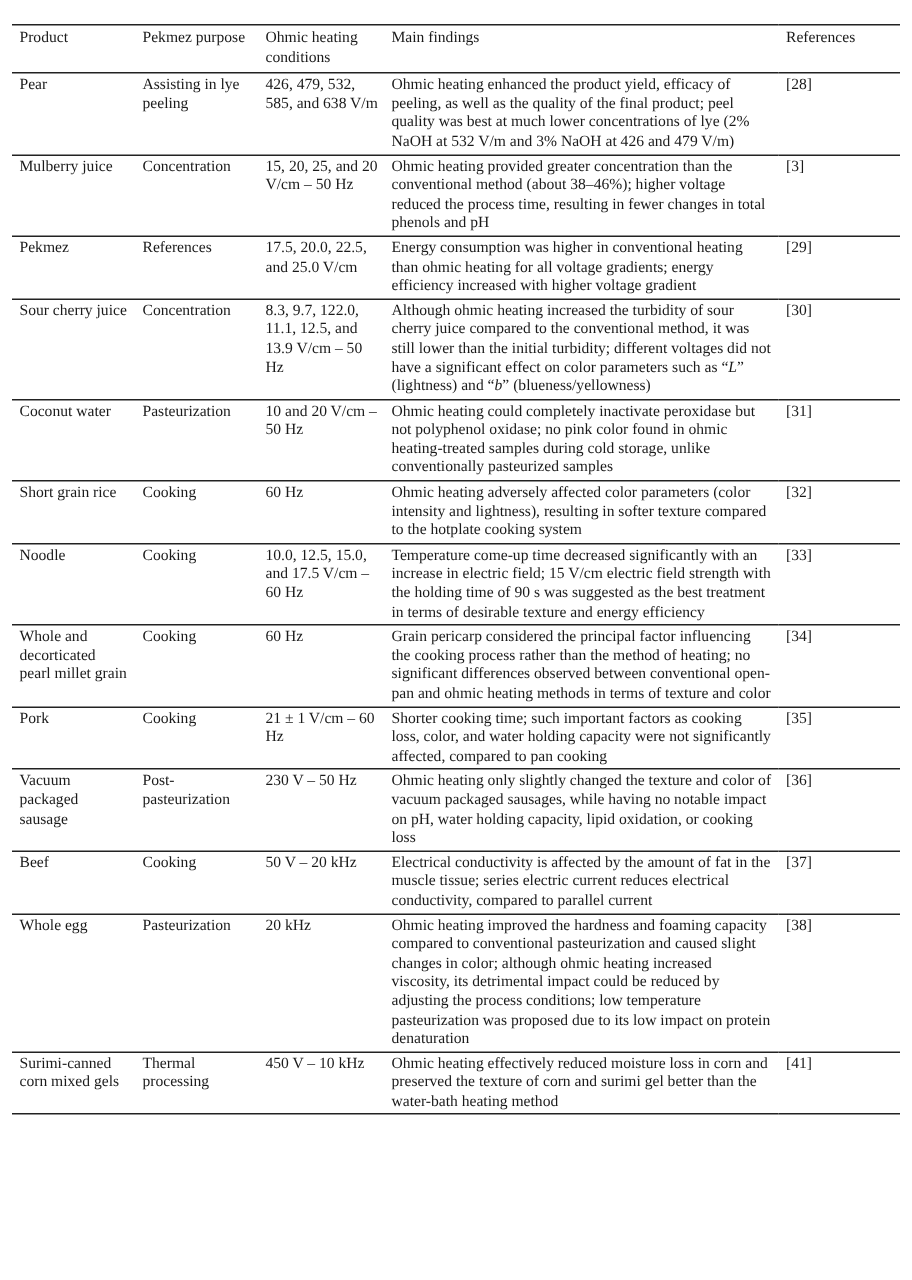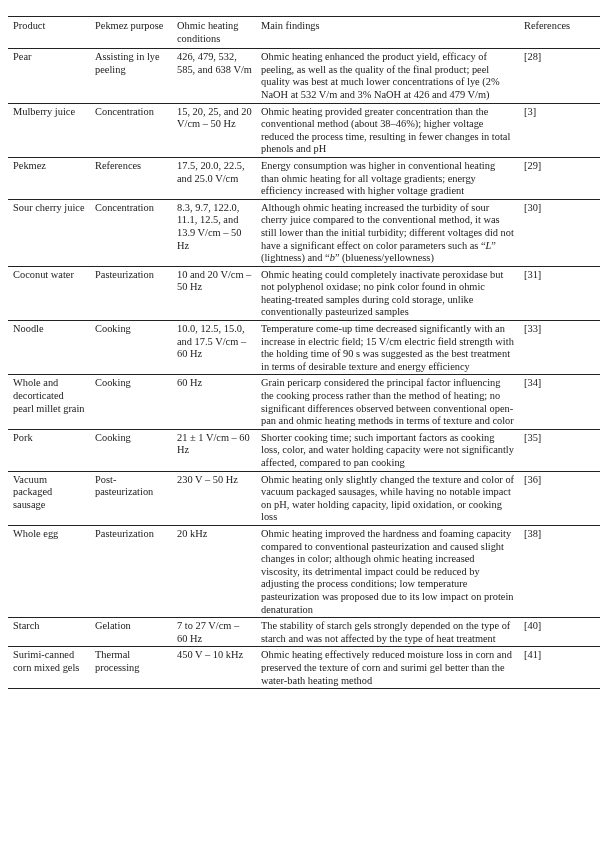--- a/index.html
+++ b/index.html
@@ -68,20 +68,27 @@
       <td>[30]</td>
     </tr>
     <tr>
       <td>Coconut water</td>
       <td>Pasteurization</td>
       <td>10 and 20 V/cm – 50 Hz</td>
       <td>Ohmic heating could completely inactivate peroxidase but not polyphenol oxidase; no pink color found in ohmic heating-treated samples during cold storage, unlike conventionally pasteurized samples</td>
       <td>[31]</td>
     </tr>
     <tr>
+      <td>Short grain rice</td>
+      <td>Cooking</td>
+      <td>60 Hz</td>
+      <td>Ohmic heating adversely affected color parameters (color intensity and lightness), resulting in softer texture compared to the hotplate cooking system</td>
+      <td>[32]</td>
+    </tr>
+    <tr>
       <td>Noodle</td>
       <td>Cooking</td>
       <td>10.0, 12.5, 15.0, and 17.5 V/cm – 60 Hz</td>
       <td>Temperature come-up time decreased significantly with an increase in electric field; 15 V/cm electric field strength with the holding time of 90 s was suggested as the best treatment in terms of desirable texture and energy efficiency</td>
       <td>[33]</td>
     </tr>
     <tr>
       <td>Whole and decorticated pearl millet grain</td>
       <td>Cooking</td>
       <td>60 Hz</td>
@@ -96,32 +103,32 @@
       <td>[35]</td>
     </tr>
     <tr>
       <td>Vacuum packaged sausage</td>
       <td>Post-pasteurization</td>
       <td>230 V – 50 Hz</td>
       <td>Ohmic heating only slightly changed the texture and color of vacuum packaged sausages, while having no notable impact on pH, water holding capacity, lipid oxidation, or cooking loss</td>
       <td>[36]</td>
     </tr>
     <tr>
+      <td>Beef</td>
+      <td>Cooking</td>
+      <td>50 V – 20 kHz</td>
+      <td>Electrical conductivity is affected by the amount of fat in the muscle tissue; series electric current reduces electrical conductivity, compared to parallel current</td>
+      <td>[37]</td>
+    </tr>
+    <tr>
       <td>Whole egg</td>
       <td>Pasteurization</td>
       <td>20 kHz</td>
       <td>Ohmic heating improved the hardness and foaming capacity compared to conventional pasteurization and caused slight changes in color; although ohmic heating increased viscosity, its detrimental impact could be reduced by adjusting the process conditions; low temperature pasteurization was proposed due to its low impact on protein denaturation</td>
       <td>[38]</td>
-    </tr>
-    <tr>
-      <td>Starch</td>
-      <td>Gelation</td>
-      <td>7 to 27 V/cm – 60 Hz</td>
-      <td>The stability of starch gels strongly depended on the type of starch and was not affected by the type of heat treatment</td>
-      <td>[40]</td>
     </tr>
     <tr>
       <td>Surimi-canned corn mixed gels</td>
       <td>Thermal processing</td>
       <td>450 V – 10 kHz</td>
       <td>Ohmic heating effectively reduced moisture loss in corn and preserved the texture of corn and surimi gel better than the water-bath heating method</td>
       <td>[41]</td>
     </tr>
   </tbody>
 </table>

